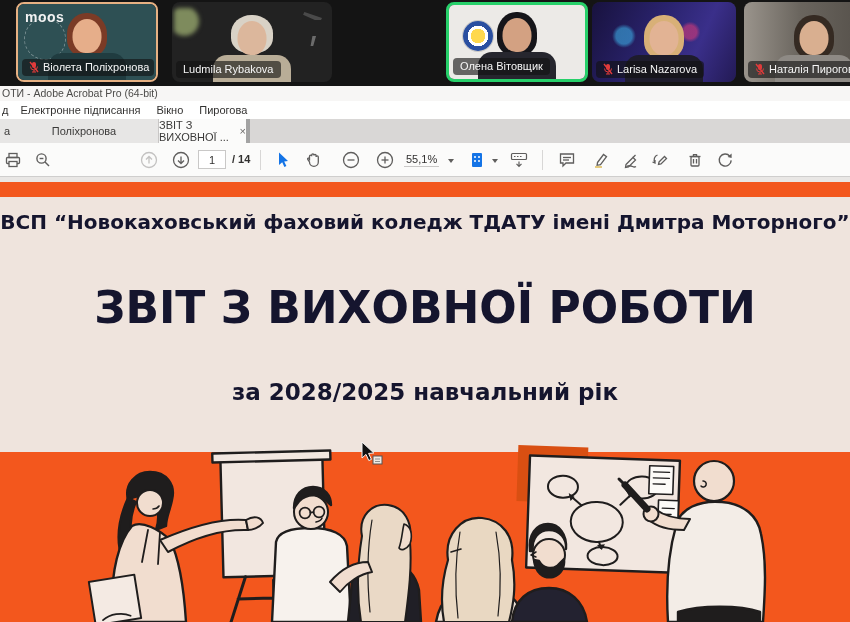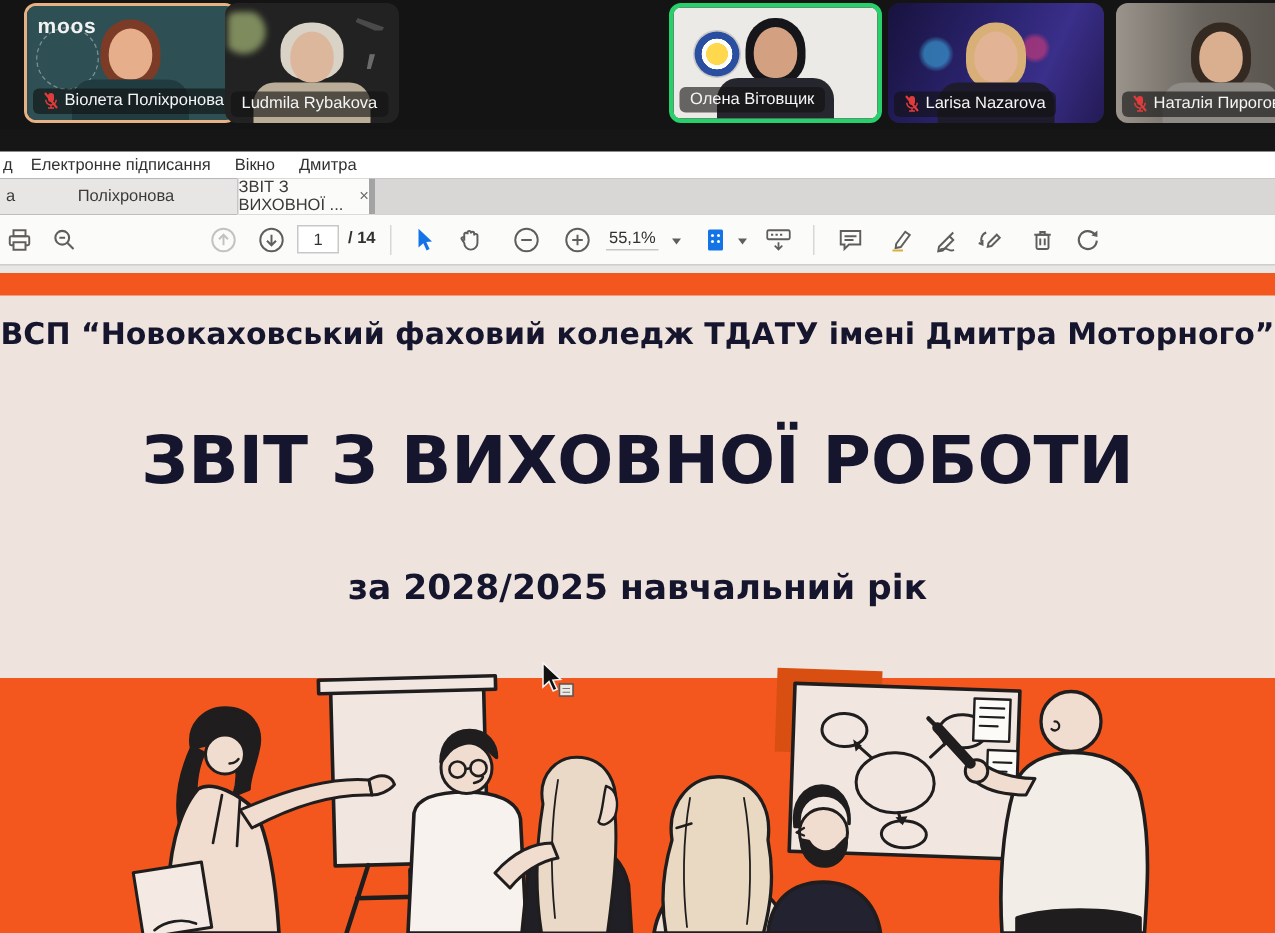--- a/index.html
+++ b/index.html
@@ -5,21 +5,21 @@
   * { margin:0; padding:0; box-sizing:border-box; }
   html,body { width:850px; height:622px; overflow:hidden; background:#161616;
               font-family:"Liberation Sans", sans-serif; }
   #stage { position:relative; width:850px; height:622px; overflow:hidden; }
 
   
   .video-strip { position:absolute; left:0; top:0; width:850px; height:86px; background:#141414; }
   .thumb { position:absolute; top:2px; height:80px; border-radius:8px; overflow:hidden;
            background:#222; }
   .t1 { left:16px;  width:142px; border:2px solid #e7b183; }
-  .t2 { left:150px; width:116px; }
+  .t2 { left:172px; width:160px; }
   .t3 { left:305px; width:138px; }
   .t4 { left:446px; width:142px; border:3px solid #27d06a; }
   .t5 { left:592px; width:144px;padding-left:10px; }
   .t6 { left:744px; width:140px; }
   .thumb .bg { position:absolute; inset:0; }
   .t1 .bg { background:#2e5054; }
   .t1 .bg::before { content:""; position:absolute; left:6px; top:14px; width:40px; height:40px;
         border:1px dashed rgba(255,255,255,.35); border-radius:50%; transform:rotate(20deg); }
   .t2 .bg { background:linear-gradient(120deg,#cfc3ab 0%,#bdb096 55%,#95real 0%,#8f english 0) , linear-gradient(120deg,#cfc3ab,#a3977f); }
   .t2 .bg::before { content:""; position:absolute; left:2px; top:6px; width:26px; height:44px;
@@ -191,26 +191,29 @@
         <svg class="mic-muted" viewBox="0 0 10 12">
             <rect x="3" y="1" width="4" height="6" rx="2" fill="#e23b3b"></rect>
             <path d="M1.5 5.5 a3.5 3.5 0 0 0 7 0 M5 9 v2 M3 11 h4" stroke="#e23b3b" stroke-width="1" fill="none"></path>
             <line x1="1" y1="1" x2="9" y2="11" stroke="#e23b3b" stroke-width="1.4"></line>
           </svg>
         <span>Наталія Пирогова</span>
       </div>
     </div>
   </div>
 
+  <div class="titlebar">
+    <span>ОТИ - Adobe Acrobat Pro (64-bit)</span>
+  </div>
 
   <div class="menubar">
     <span class="mi partial">д</span>
     <span class="mi">Електронне підписання</span>
     <span class="mi">Вікно</span>
-    <span class="mi">Дмитра</span>
+    <span class="mi">Пирогова</span>
   </div>
 
   <div class="tabbar">
     <div class="rest"></div>
     <div class="tab tab-partial">а</div>
     <div class="tab tab-tools">Поліхронова</div>
     <div class="tab tab-doc">
       <span>ЗВІТ З ВИХОВНОЇ ...</span>
       <span class="close">×</span>
     </div>

